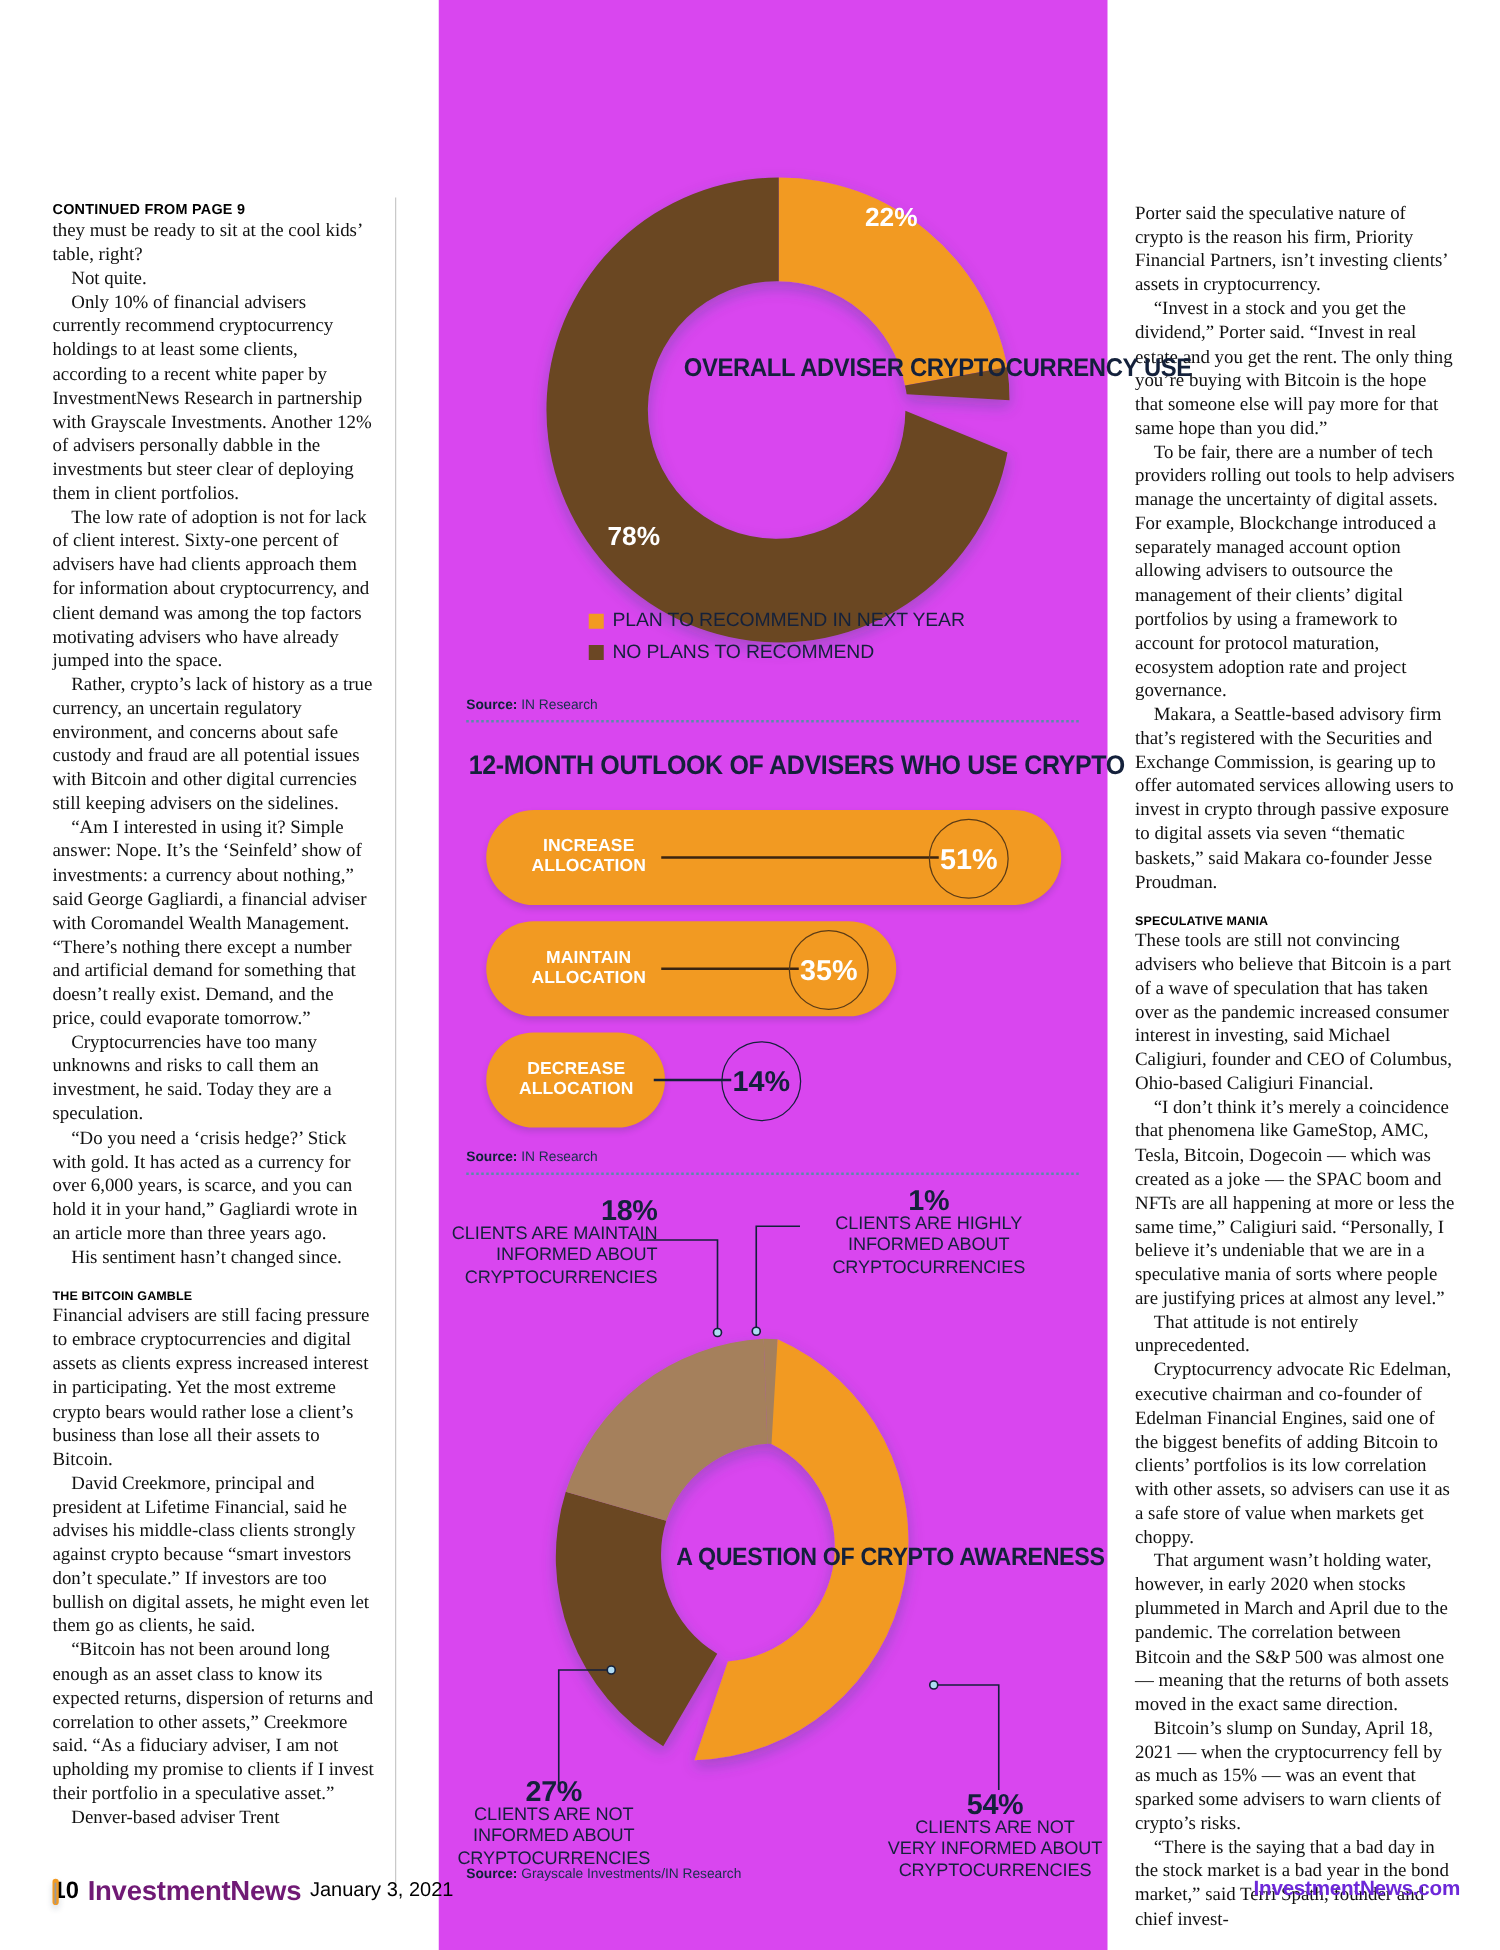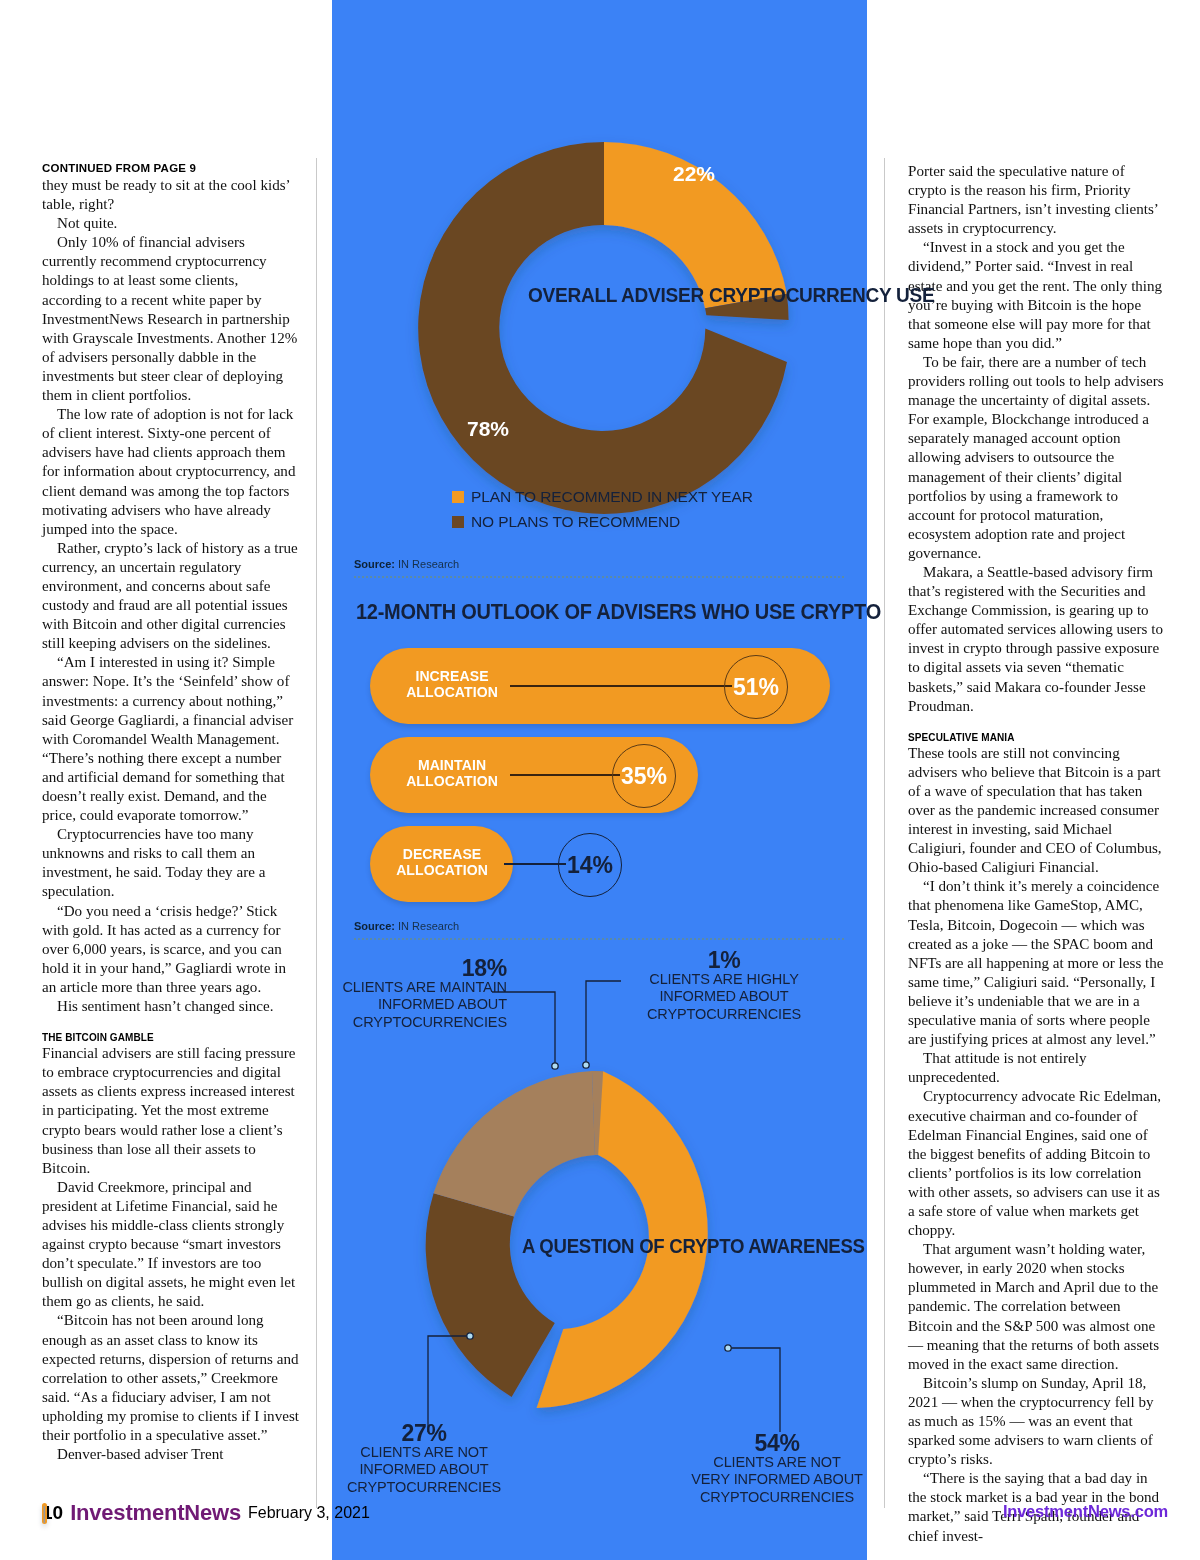--- a/index.html
+++ b/index.html
@@ -53,22 +53,22 @@
   .footer-left .brand{font-weight:bold;font-size:22px;color:#701a75;letter-spacing:-.2px;}
   .footer-left .date{font-size:16px;color:#000;font-family:"Liberation Sans",sans-serif;}
   .footer-right{
     position:absolute;right:32px;top:1502px;
     font-family:"Liberation Sans", sans-serif;
     font-weight:bold;font-size:16.5px;color:#6d28d9;letter-spacing:-.2px;
   }
 
   
   .panel{
-    position:absolute;left:332px;top:0;width:535px;height:1560px;
-    background:#3b82f6;
+    position:absolute;left:351px;top:0;width:535px;height:1560px;
+    background:#d946ef;
   }
   .chart-title{
     position:absolute;
     font-family:"Liberation Sans", sans-serif;
     font-weight:bold;font-size:20.5px;color:#14213B;
     letter-spacing:-.3px;white-space:nowrap;
     transform:scaleX(.93);transform-origin:left center;
   }
   .src{
     position:absolute;left:22px;width:490px;
@@ -312,24 +312,28 @@
 
     <div class="callout ta-center" style="left:345px;top:1435px;width:200px;">
       <span class="pct">54%</span>
       <span class="desc">
         <div>CLIENTS ARE NOT</div>
         <div>VERY INFORMED ABOUT</div>
         <div>CRYPTOCURRENCIES</div>
       </span>
     </div>
 
+    <div class="src" style="top:1493px;border-bottom:none;">
+      <b>Source:</b>
+      <span>Grayscale Investments/IN Research</span>
+    </div>
 
   </div>
 
   <div class="footer-left">
     <span class="pg">10</span>
     <span class="bar">|</span>
     <span class="brand">InvestmentNews</span>
-    <span class="date">February 3, 2021</span>
+    <span class="date">January 3, 2021</span>
   </div>
   <div class="footer-right">InvestmentNews.com</div>
 
 </div>
 
 </body></html>

